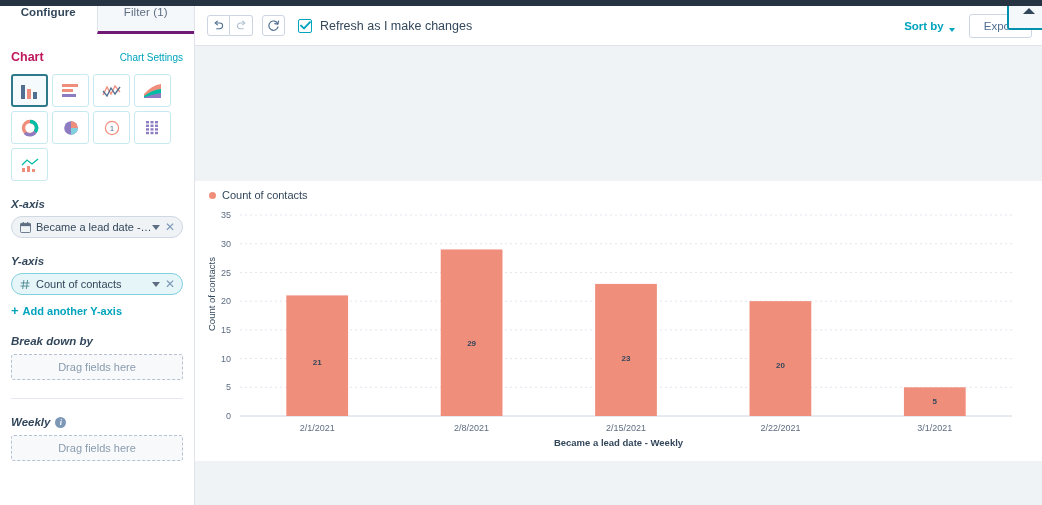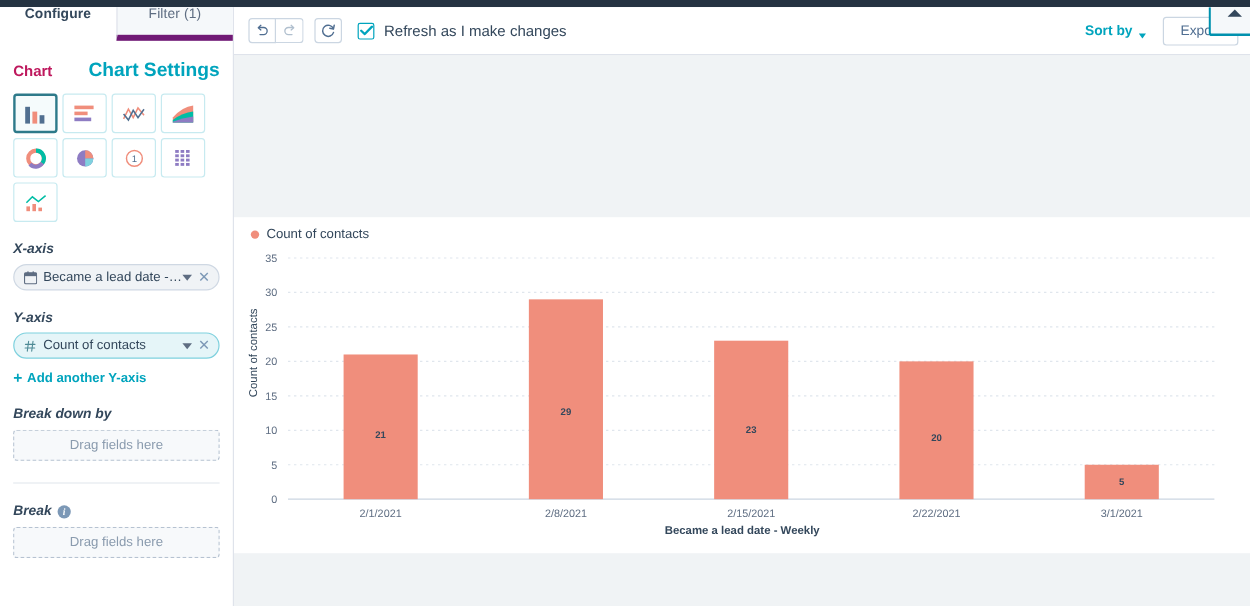--- a/index.html
+++ b/index.html
@@ -39,32 +39,32 @@
   }
   .tab.active {
     background: #FFFFFF;
     color: #33475B;
     font-weight: bold;
     border-bottom: 1px solid #FFFFFF;
   }
   .tab.inactive {
     background: #F5F8FA;
     color: #5E6D82;
-    border-bottom: 5px solid #701a75;
+    border-bottom: 3px solid #701a75;
     border-left: 1px solid #DFE3EB;
   }
 
   .sb-body { padding: 0 11px; }
 
   .sec-head {
     display: flex; align-items: baseline; justify-content: space-between;
     margin-top: 16px;
   }
   .sec-title { font-size: 12.5px; font-weight: bold; color: #be185d; }
-  .sec-link { font-size: 16px; font-weight: bold; color: #00A4BD; cursor: pointer; }
+  .sec-link { font-size: 10px; font-weight: normal; color: #00A4BD; cursor: pointer; }
 
   
   .type-grid {
     margin-top: 10px;
     display: grid;
     grid-template-columns: repeat(4, 37px);
     gap: 4px;
   }
   .type-cell {
     width: 37px; height: 33px;
@@ -379,21 +379,21 @@
       </div>
 
       <div class="fld-label">Break down by</div>
       <div class="dropzone">
         <span>Drag fields here</span>
       </div>
 
       <div class="divider"></div>
 
       <div class="fld-label" style="display:flex;align-items:center;">
-        <span>Break</span>
+        <span>Weekly</span>
         <span class="info-badge">i</span>
       </div>
       <div class="dropzone">
         <span>Drag fields here</span>
       </div>
 
     </div>
   </div>
 
   <div class="main">

